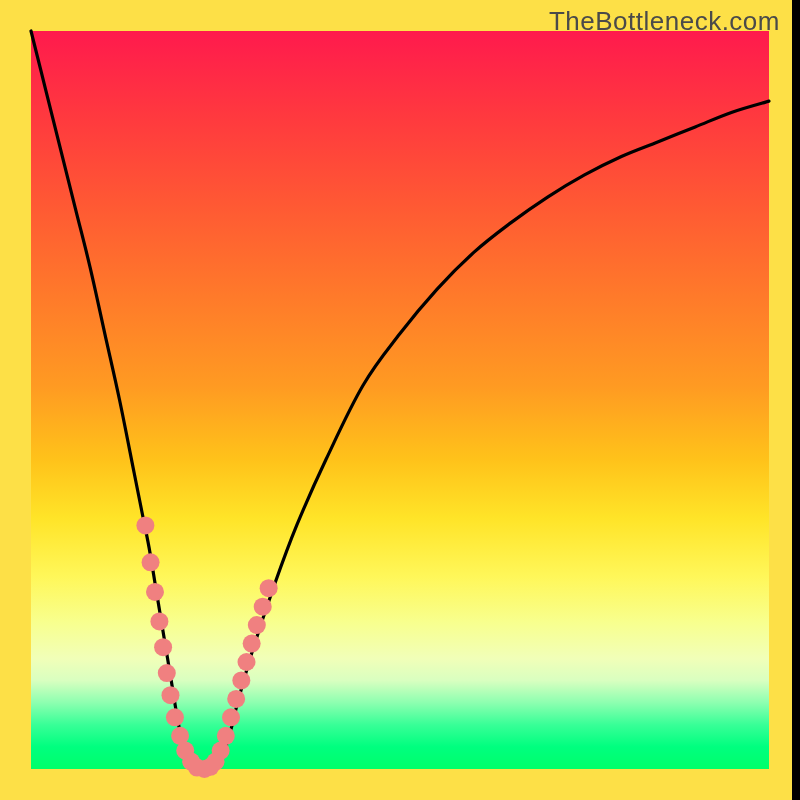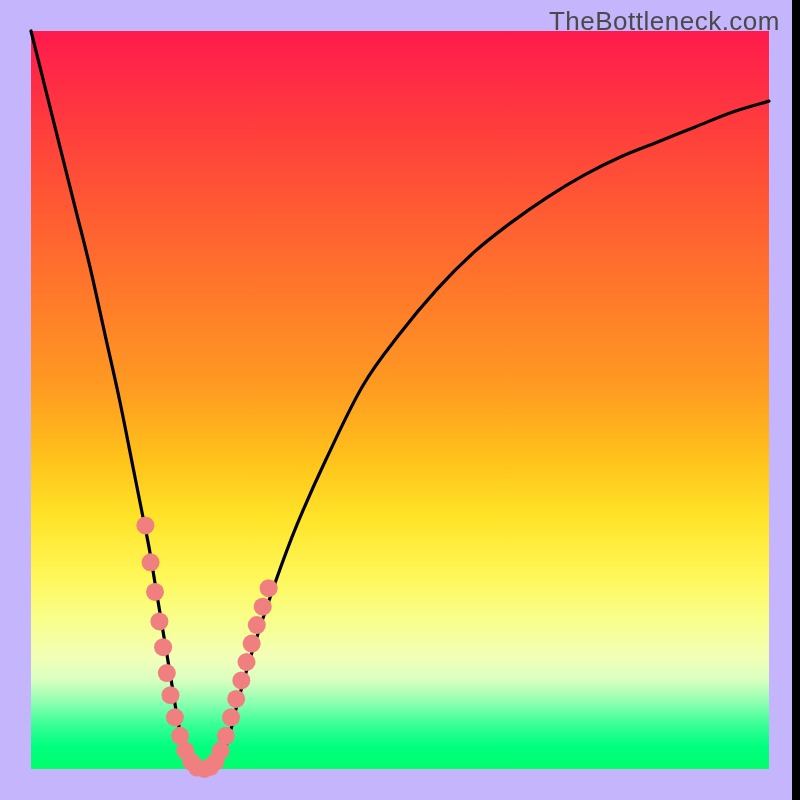--- a/index.html
+++ b/index.html
@@ -8,21 +8,21 @@
     width: 800px;
     height: 800px;
     overflow: hidden;
     background: #000;
     font-family: Arial, Helvetica, sans-serif;
   }
   .frame {
     position: relative;
     width: 792px;
     height: 800px;
-    background: #c4b5fd;
+    background: #fde047;
   }
   .watermark {
     position: absolute;
     top: 6px;
     right: 12px;
     color: #4a4a4a;
     font-size: 26px;
     font-weight: 400;
     letter-spacing: 0.5px;
     z-index: 10;

